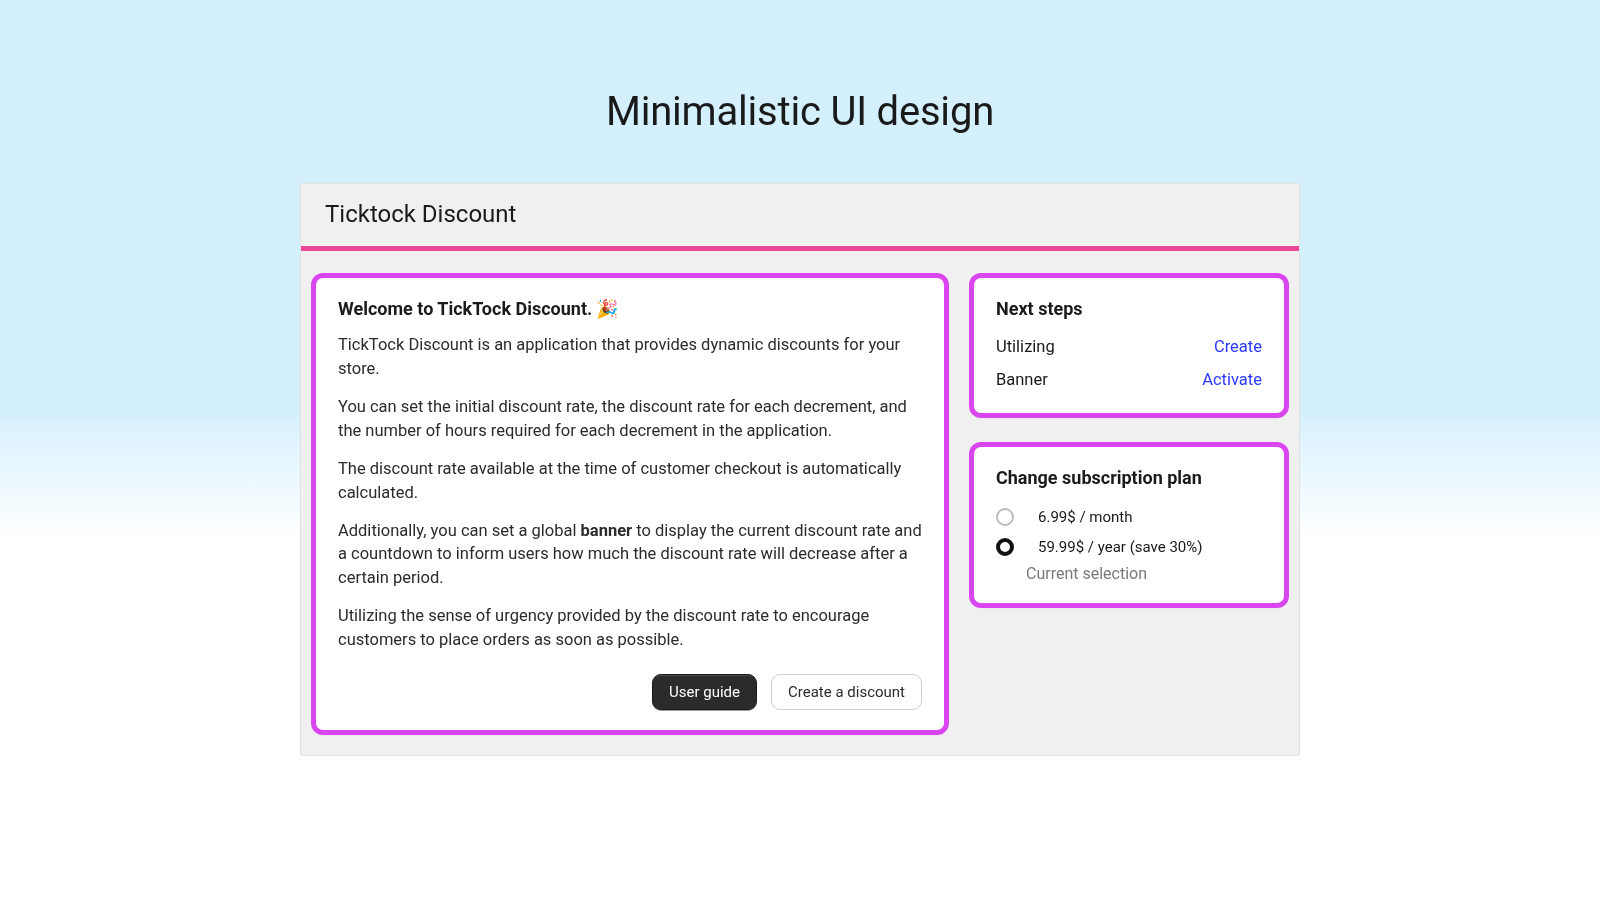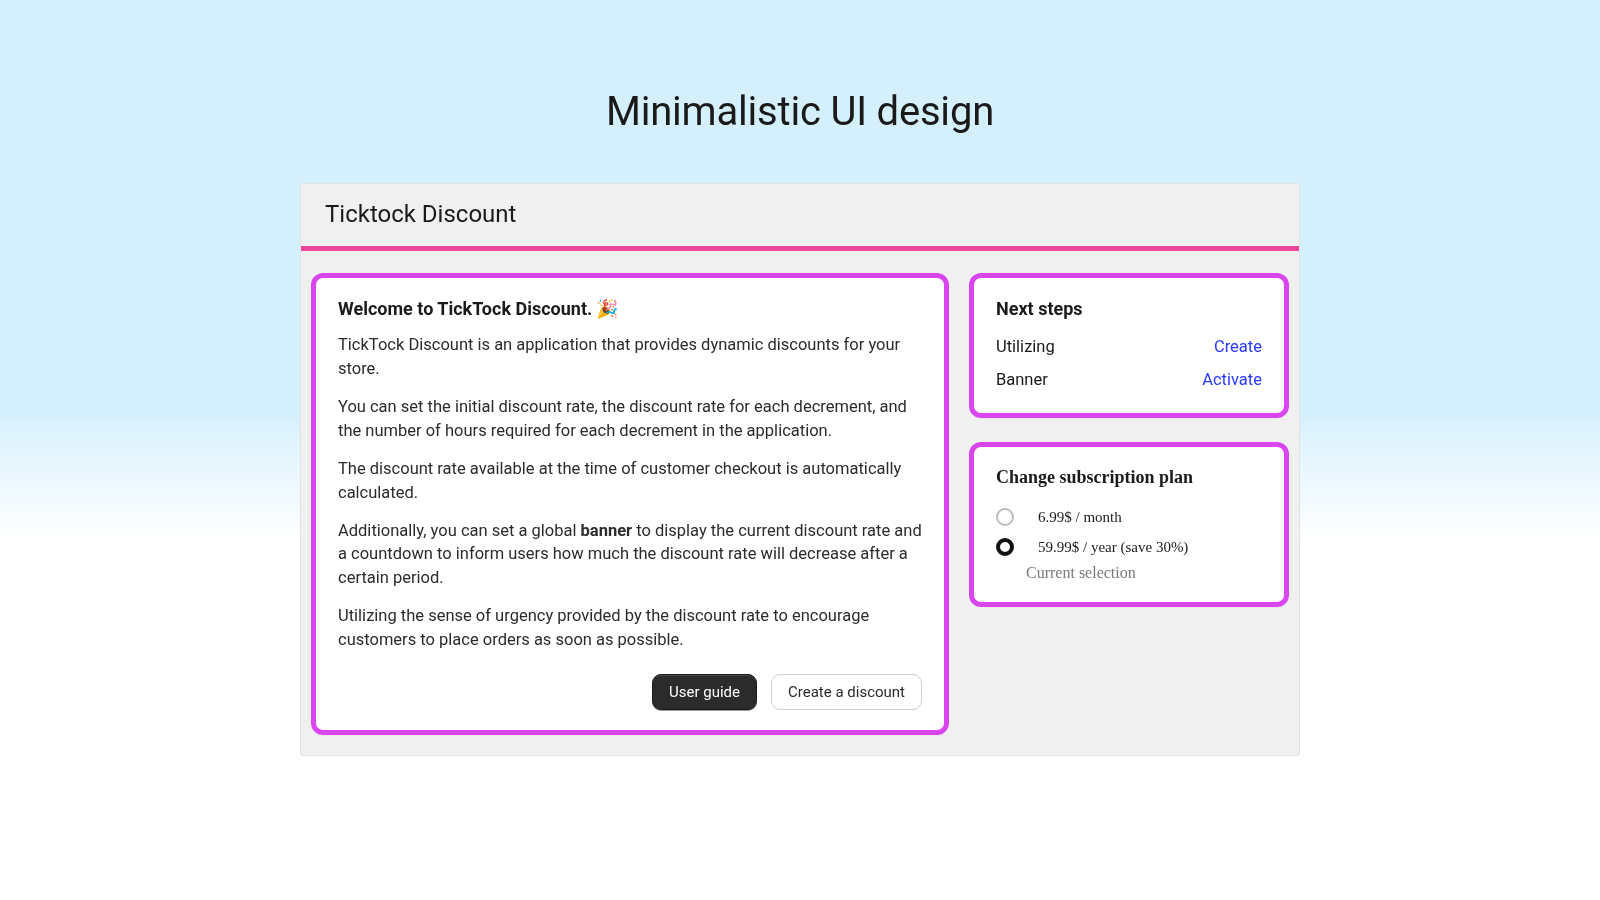--- a/index.html
+++ b/index.html
@@ -62,21 +62,21 @@
   }
   .col-main { flex: 1 1 auto; }
   .col-side { flex: 0 0 320px; }
   .card {
     background: #fff;
     border: 5px solid #d946ef;
     border-radius: 12px;
     padding: 20px 22px;
     box-shadow: 0 1px 0 rgba(0,0,0,0.02);
   }
-  .card + .card { margin-top: 24px; font-family: Liberation Serif, serif; }
+  .card + .card { margin-top: 24px; }
   .welcome-title {
     font-size: 18px;
     font-weight: 700;
     margin-bottom: 14px;
   }
   .welcome-card p {
     font-size: 16.5px;
     line-height: 1.45;
     color: #2b2b2b;
     margin-bottom: 14px;

